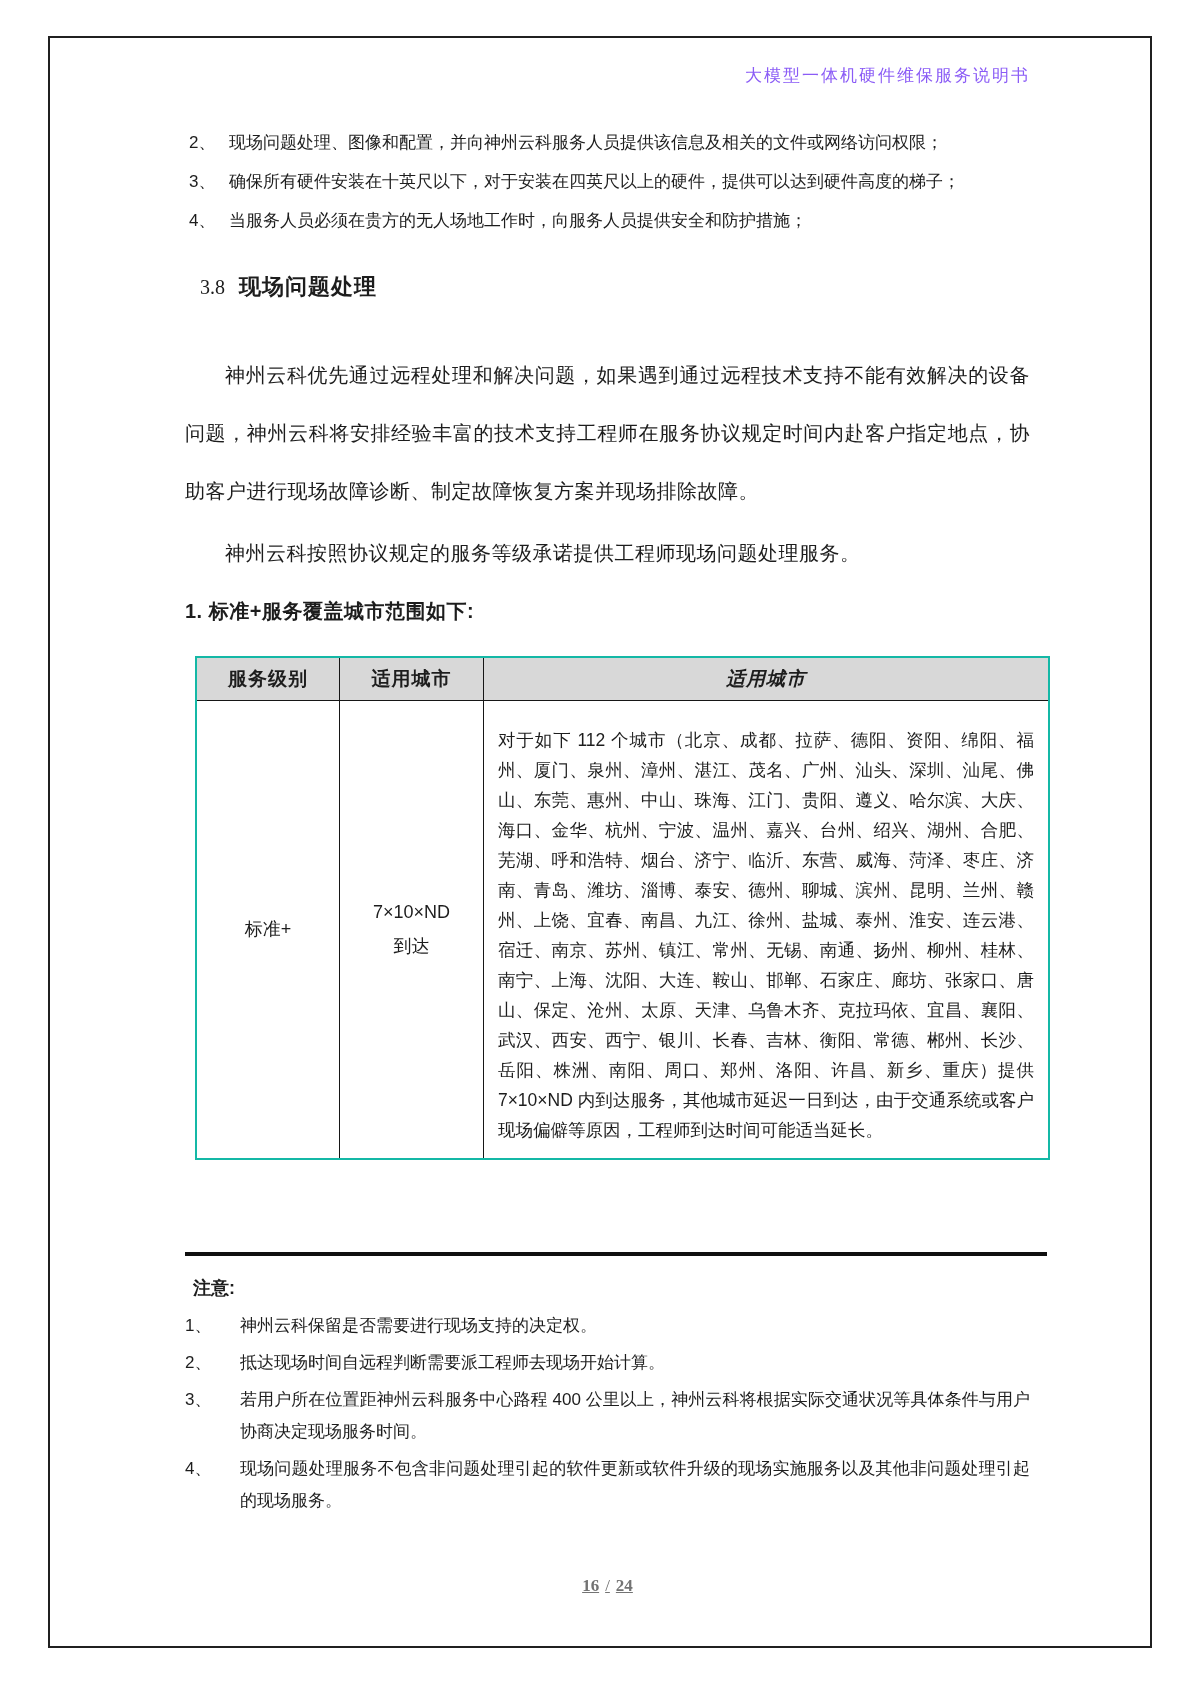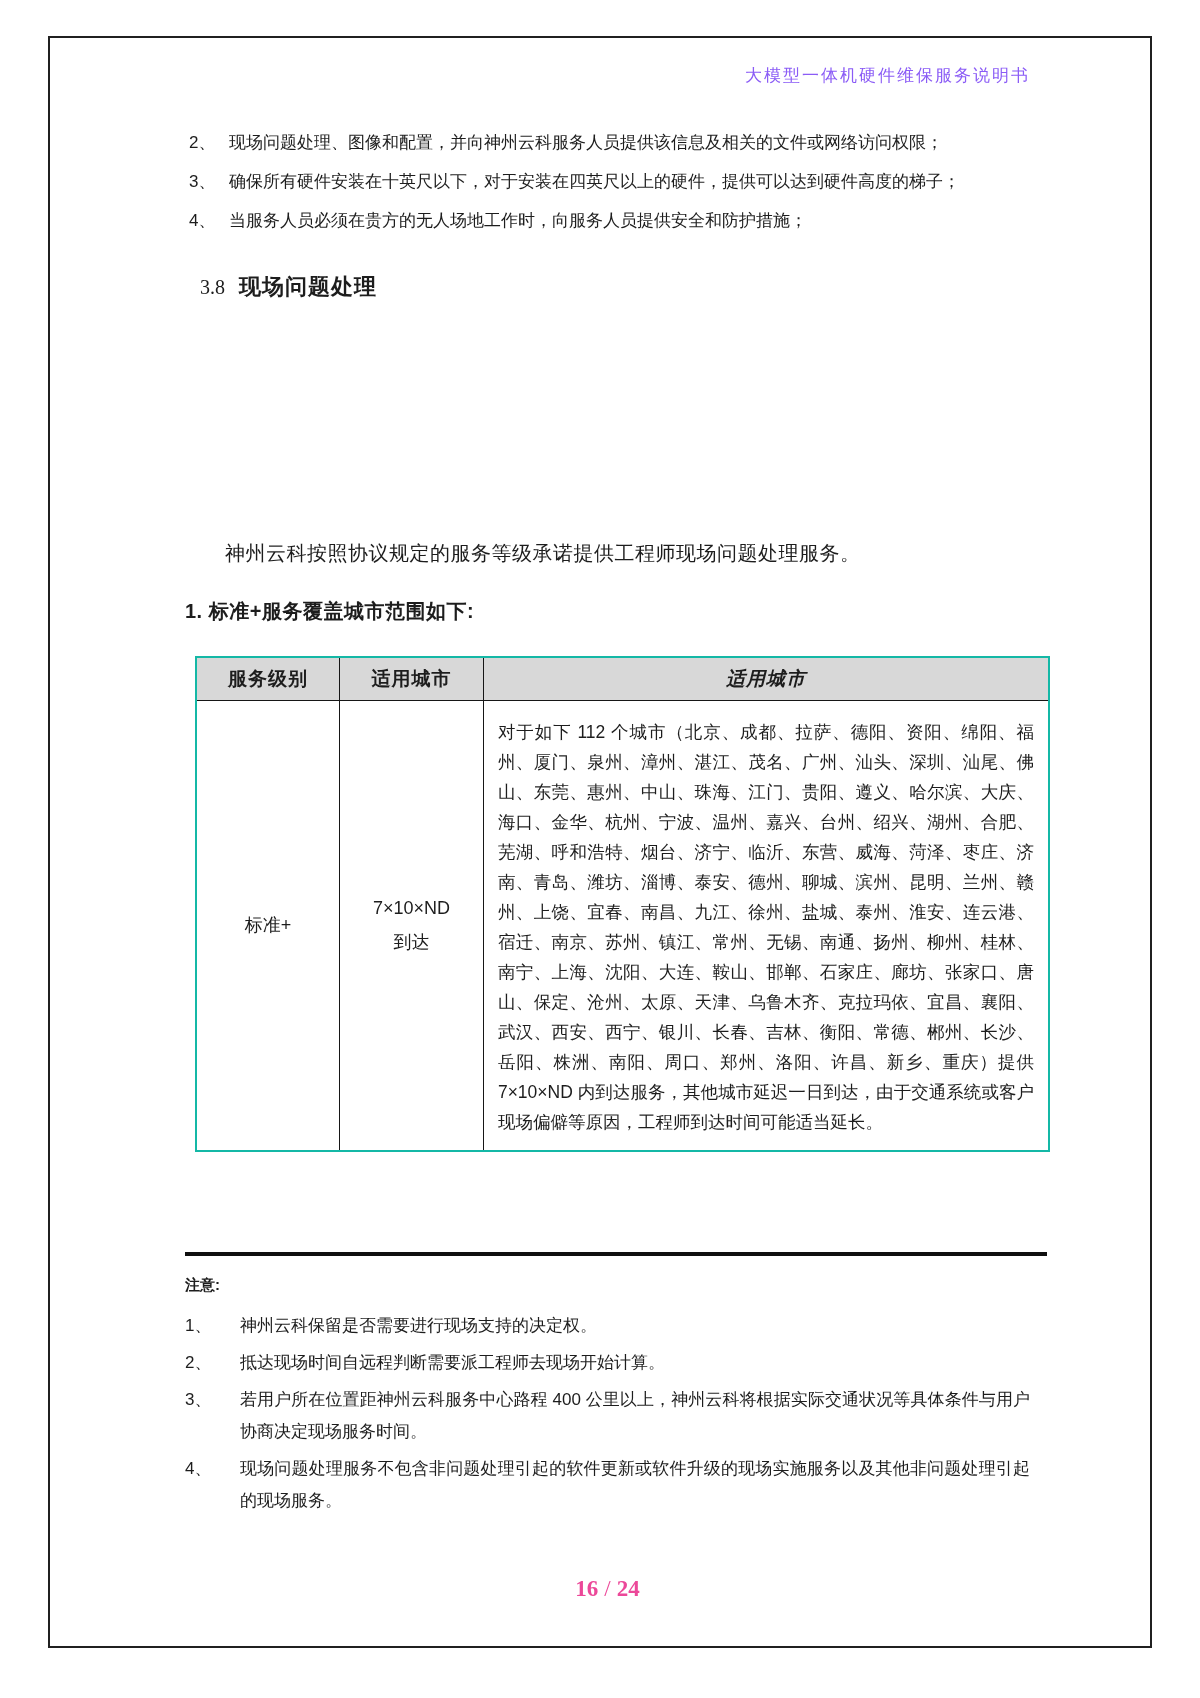--- a/index.html
+++ b/index.html
@@ -43,35 +43,35 @@
   .svc-table th {
     background:#d8d8d8; height:43px; font-size:19px; font-weight:700;
     text-align:center; vertical-align:middle; letter-spacing:1px;
   }
   .col-level  { width:144px; }
   .col-resp   { width:144px; }
   .col-cities { width:567px;font-style:italic; }
   .cell-center { text-align:center; vertical-align:middle; font-size:18px; }
   .resp-lines { line-height:34px; }
   .cell-cities {
-    vertical-align:top; padding:16px 14px 13px 14px;
+    vertical-align:top; padding:24px 14px 13px 14px;
     font-size:17.5px; line-height:30px; text-align:justify;
   }
 
   .divider { position:absolute; top:1252px; left:0; width:862px; height:4px; background:#0f0f0f; }
 
-  .notes-label { position:absolute; top:1276px; left:0; font-size:15px; font-weight:700; }
+  .notes-label { position:absolute; top:1276px; left:8px; font-size:18px; font-weight:700; }
   .notes { position:absolute; top:1310px; left:0; width:100%; }
   .note-item { display:flex; font-size:17px; line-height:32px; margin-bottom:5px; }
   .note-item .num { flex:0 0 55px; }
   .note-item .txt { flex:1; text-align:justify; }
 
   .page-footer {
     position:absolute; top:1576px; left:0; width:100%; text-align:center;
-    font-family:"Liberation Serif", serif; font-size:23px; font-weight:700; color:#ec4899;
+    font-family:"Liberation Serif", serif; font-size:17px; font-weight:700; color:#737373;text-decoration:underline;
   }
   .page-footer .sep { font-weight:400; padding:0 6px; }
 </style>
 </head>
 <body>
 
 <div class="page">
   <div class="frame"></div>
 
   <div class="content">
@@ -90,20 +90,21 @@
       <div class="prereq-item">
         <span class="num">4、</span>
         <span class="txt">当服务人员必须在贵方的无人场地工作时，向服务人员提供安全和防护措施；</span>
       </div>
     </div>
 
     <div class="sec-heading">
       <span class="sec-num">3.8</span><span class="sec-title">现场问题处理</span>
     </div>
 
+    <p class="para para-1">神州云科优先通过远程处理和解决问题，如果遇到通过远程技术支持不能有效解决的设备问题，神州云科将安排经验丰富的技术支持工程师在服务协议规定时间内赴客户指定地点，协助客户进行现场故障诊断、制定故障恢复方案并现场排除故障。</p>
     <p class="para para-2">神州云科按照协议规定的服务等级承诺提供工程师现场问题处理服务。</p>
 
     <div class="sub-heading">1. 标准+服务覆盖城市范围如下:</div>
 
     <table class="svc-table">
       <thead>
         <tr>
           <th class="col-level">服务级别</th>
           <th class="col-resp">适用城市</th>
           <th class="col-cities">适用城市</th>

